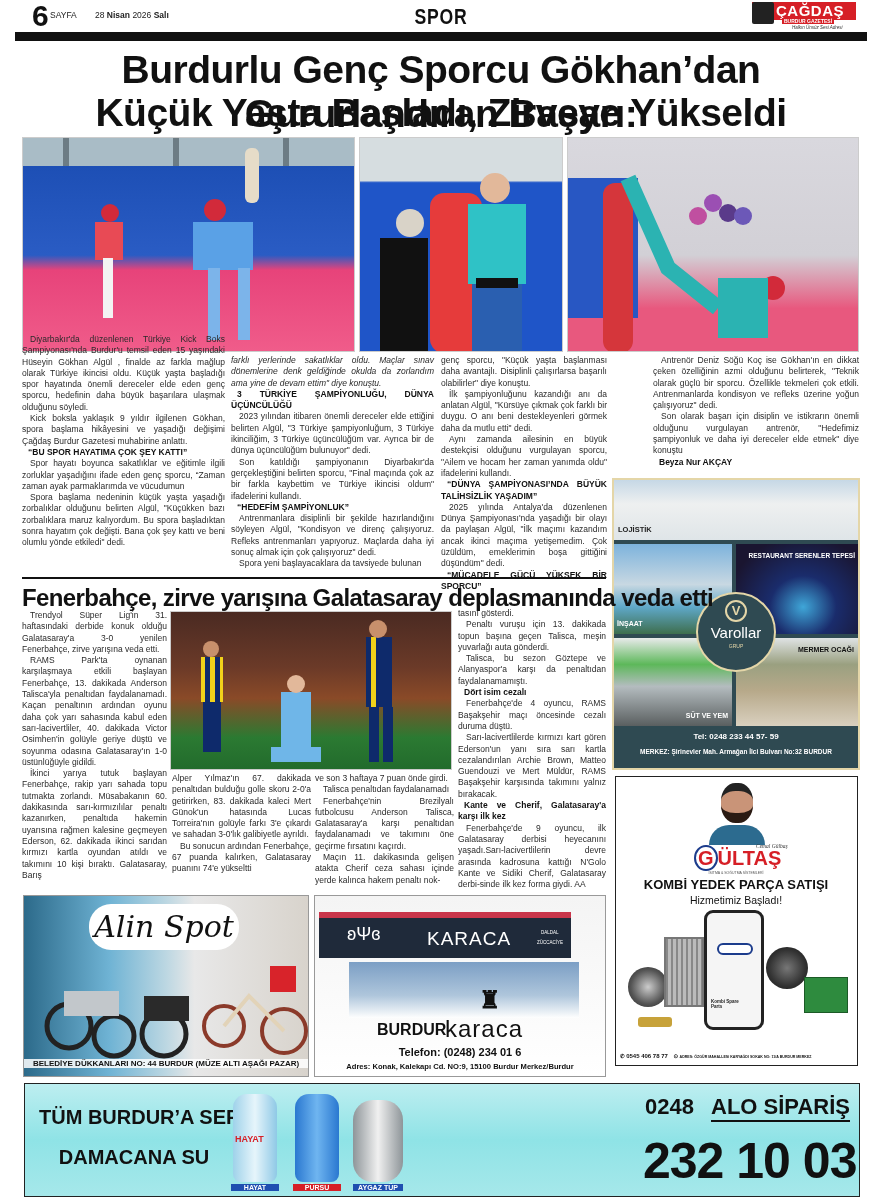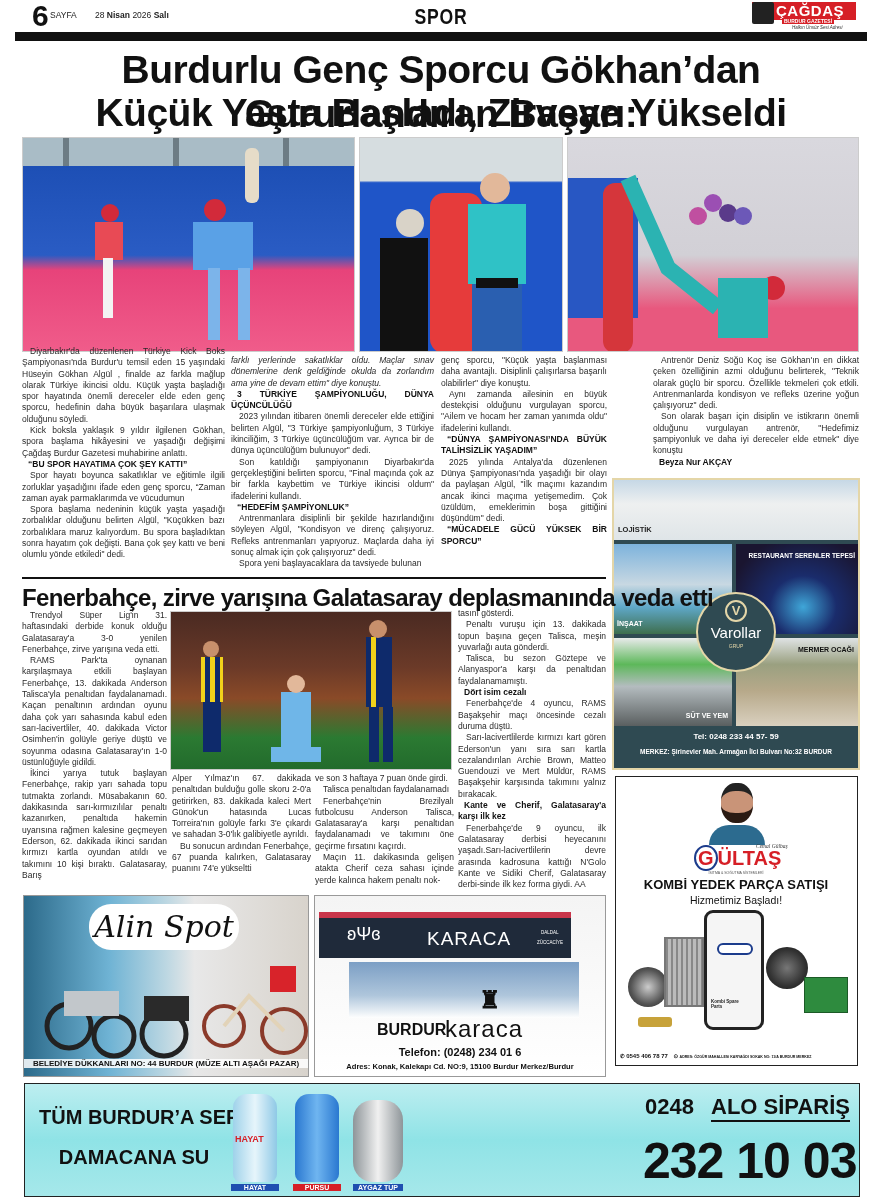--- a/index.html
+++ b/index.html
@@ -92,38 +92,39 @@
     <circle cx="145" cy="65" r="9" fill="#9b4fb3"></circle>
       <circle cx="160" cy="75" r="9" fill="#5a3a8a"></circle>
       <circle cx="130" cy="78" r="9" fill="#c04fa0"></circle>
       <circle cx="175" cy="78" r="9" fill="#6c58b8"></circle>
     <path d="M60 40 L100 130 L150 170" stroke="#2bb3b2" stroke-width="16" fill="none"></path>
     <circle cx="205" cy="150" r="12" fill="#d22a3a"></circle>
     <rect x="150" y="140" width="50" height="60" fill="#2bb3b2"></rect>
   </svg>
 </div>
 
-<div class="abs col" id="a1c1" style="left:22px;top:346px;width:203px">
+<div class="abs col" id="a1c1" style="left:22px;top:334px;width:203px">
     <p>Diyarbakır'da düzenlenen Türkiye Kick Boks Şampiyonası'nda Burdur'u temsil eden 15 yaşındaki Hüseyin Gökhan Algül , finalde az farkla mağlup olarak Türkiye ikincisi oldu. Küçük yaşta başladığı spor hayatında önemli dereceler elde eden genç sporcu, hedefinin daha büyük başarılara ulaşmak olduğunu söyledi.</p>
     <p>Kick boksla yaklaşık 9 yıldır ilgilenen Gökhan, spora başlama hikâyesini ve yaşadığı değişimi Çağdaş Burdur Gazetesi muhabirine anlattı.</p>
     <p class="sub">“BU SPOR HAYATIMA ÇOK ŞEY KATTI”</p>
     <p>Spor hayatı boyunca sakatlıklar ve eğitimle ilgili zorluklar yaşadığını ifade eden genç sporcu, “Zaman zaman ayak parmaklarımda ve vücudumun</p>
     <p>Spora başlama nedeninin küçük yaşta yaşadığı zorbalıklar olduğunu belirten Algül, "Küçükken bazı zorbalıklara maruz kalıyordum. Bu spora başladıktan sonra hayatım çok değişti. Bana çok şey kattı ve beni olumlu yönde etkiledi" dedi.</p>
   </div>
 <div class="abs col" id="a1c2" style="left:231px;top:355px;width:203px">
     <p style="text-indent: 0px; font-style: italic;">farklı yerlerinde sakatlıklar oldu. Maçlar sınav dönemlerine denk geldiğinde okulda da zorlandım ama yine de devam ettim" diye konuştu.</p>
     <p class="sub">3 TÜRKİYE ŞAMPİYONLUĞU, DÜNYA ÜÇÜNCÜLÜĞÜ</p>
     <p>2023 yılından itibaren önemli dereceler elde ettiğini belirten Algül, "3 Türkiye şampiyonluğum, 3 Türkiye ikinciliğim, 3 Türkiye üçüncülüğüm var. Ayrıca bir de dünya üçüncülüğüm bulunuyor" dedi.</p>
     <p>Son katıldığı şampiyonanın Diyarbakır'da gerçekleştiğini belirten sporcu, "Final maçında çok az bir farkla kaybettim ve Türkiye ikincisi oldum" ifadelerini kullandı.</p>
     <p class="sub">“HEDEFİM ŞAMPİYONLUK”</p>
     <p>Antrenmanlara disiplinli bir şekilde hazırlandığını söyleyen Algül, "Kondisyon ve direnç çalışıyoruz. Refleks antrenmanları yapıyoruz. Maçlarda daha iyi sonuç almak için çok çalışıyoruz" dedi.</p>
     <p>Spora yeni başlayacaklara da tavsiyede bulunan</p>
   </div>
 <div class="abs col" id="a1c3" style="left:441px;top:355px;width:166px">
     <p style="text-indent: 0px;">genç sporcu, "Küçük yaşta başlanması daha avantajlı. Disiplinli çalışırlarsa başarılı olabilirler" diye konuştu.</p>
+    <p>İlk şampiyonluğunu kazandığı anı da anlatan Algül, "Kürsüye çıkmak çok farklı bir duygu. O anı beni destekleyenleri görmek daha da mutlu etti" dedi.</p>
     <p>Aynı zamanda ailesinin en büyük destekçisi olduğunu vurgulayan sporcu, "Ailem ve hocam her zaman yanımda oldu" ifadelerini kullandı.</p>
     <p class="sub">“DÜNYA ŞAMPİYONASI’NDA BÜYÜK TALİHSİZLİK YAŞADIM”</p>
     <p>2025 yılında Antalya'da düzenlenen Dünya Şampiyonası'nda yaşadığı bir olayı da paylaşan Algül, "İlk maçımı kazandım ancak ikinci maçıma yetişemedim. Çok üzüldüm, emeklerimin boşa gittiğini düşündüm" dedi.</p>
     <p class="sub">“MÜCADELE GÜCÜ YÜKSEK BİR SPORCU”</p>
   </div>
 <div class="abs col" id="a1c4" style="left:653px;top:355px;width:206px">
     <p>Antrenör Deniz Söğü Koç ise Gökhan'ın en dikkat çeken özelliğinin azmi olduğunu belirterek, "Teknik olarak güçlü bir sporcu. Özellikle tekmeleri çok etkili. Antrenmanlarda kondisyon ve refleks üzerine yoğun çalışıyoruz" dedi.</p>
     <p>Son olarak başarı için disiplin ve istikrarın önemli olduğunu vurgulayan antrenör, "Hedefimiz şampiyonluk ve daha iyi dereceler elde etmek" diye konuştu</p>
     <p class="byline">Beyza Nur AKÇAY</p>
   </div>

